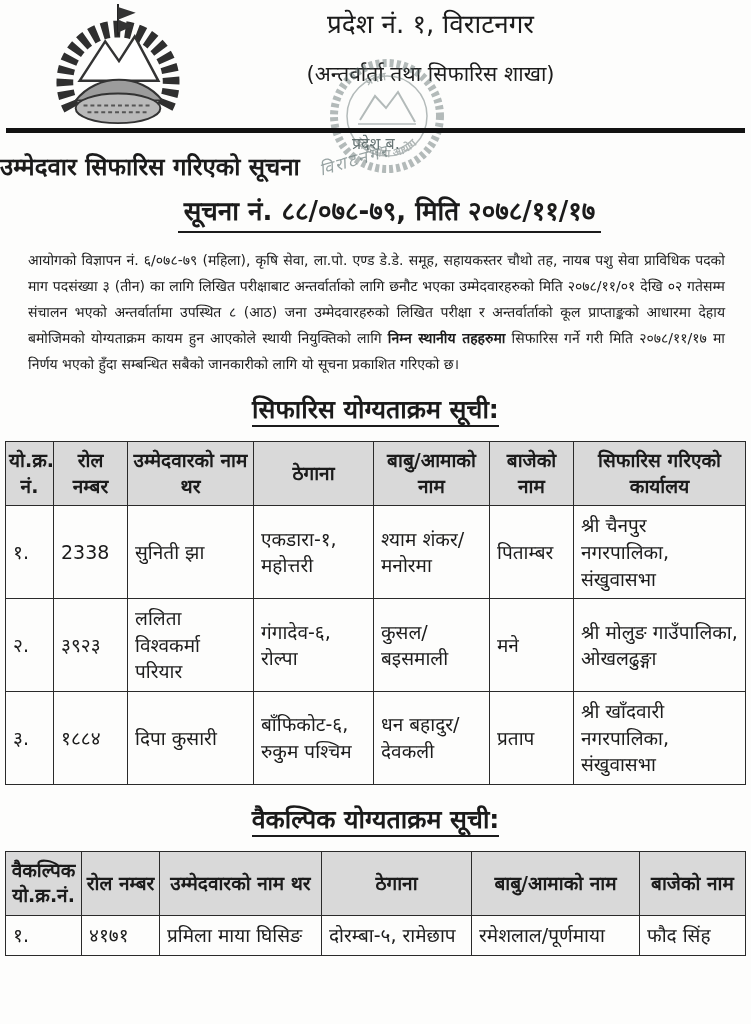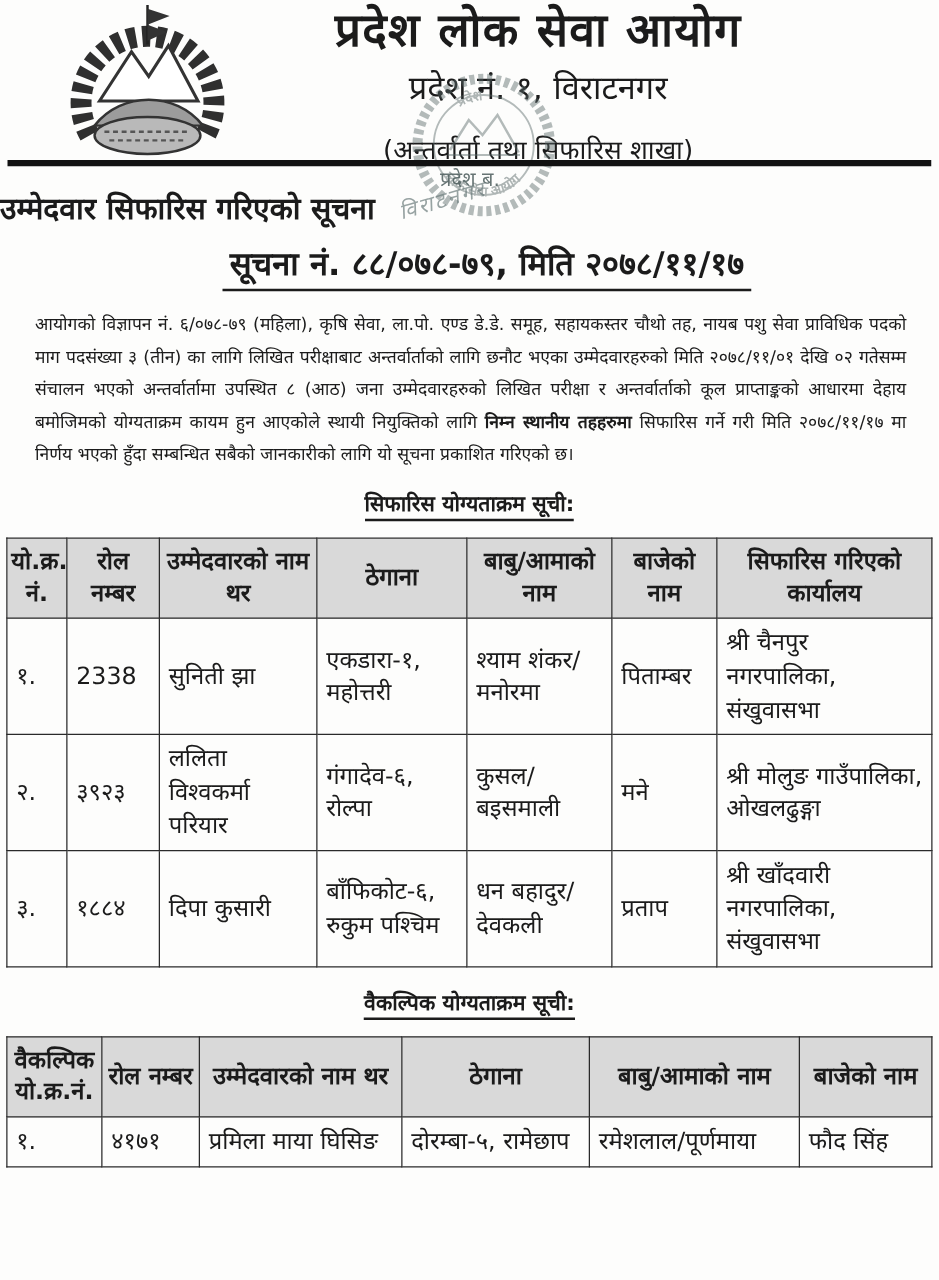--- a/index.html
+++ b/index.html
@@ -25,21 +25,21 @@
   .rule{position:relative;z-index:6;margin:0 6px;border-top:5px solid #121212;}
   
   .notice-heading{margin-top:16px;font-size:24px;font-weight:600;position:relative;z-index:2;}
   .notice-number{margin-top:10px;text-align:center;padding-left:28px;}
   .notice-number span{display:inline-block;font-size:26px;font-weight:bold;
       border-bottom:2.5px solid #1b1b1b;padding:0 6px 3px;}
   
   .body-par{margin:14px 26px 0 28px;font-size:14px;line-height:1.86;text-align:justify;}
   .body-par b{font-weight:bold;}
   
-  .tbl-title{text-align:center;font-size:17px;font-weight:bold;margin:14px 0 5px;}
+  .tbl-title{text-align:center;font-size:25px;font-weight:bold;margin:14px 0 5px;}
   .tbl-title span{border-bottom:2px solid #1b1b1b;padding-bottom:1px;}
   table{border-collapse:collapse;margin:16px auto;width:740px;table-layout:fixed;border-radius:29px;}
   th,td{border:1.7px solid #2a2a2a;font-size:19px;vertical-align:middle;}
   th{background:#d9d9d9;font-weight:600;padding:6px 3px;line-height:1.35;}
   td{padding:6px 7px;line-height:1.4;}
   .c{text-align:left;}
   .l{text-align:left;}
 </style>
 </head>
 <body>
@@ -51,21 +51,20 @@
       <path d="M 18 106 A 54 54 0 1 1 112 106" fill="none" stroke="#2f2f2f" stroke-width="17" stroke-dasharray="7 5"></path>
       <line x1="65" y1="0" x2="65" y2="32" stroke="#222" stroke-width="2"></line>
       <path d="M65,3 L83,9 L65,16 Z M65,16 L81,22 L65,29 Z" fill="#333"></path>
       <path d="M26,78 L52,38 L66,58 L82,33 L106,78 Z" fill="#ffffff" stroke="#333" stroke-width="2.5"></path>
       <path d="M22,98 C44,70 88,70 110,98 Z" fill="#9c9c9c" stroke="#333" stroke-width="2"></path>
       <ellipse cx="65" cy="106" rx="43" ry="15" fill="#b9b9b9" stroke="#333" stroke-width="2"></ellipse>
       <path d="M30,103 h70 M34,110 h62" stroke="#555" stroke-width="2" stroke-dasharray="4 3" fill="none"></path>
     </svg>
 
     <div class="head-text">
-      <div class="title">प्रदेश लोक सेवा आयोग</div>
       <div class="subtitle">प्रदेश नं. १, विराटनगर</div>
       <div class="branch">(अन्तर्वार्ता तथा सिफारिस शाखा)</div>
     </div>
 
     <svg class="stamp" viewBox="0 0 122 126">
       <circle cx="61" cy="62" r="53" fill="none" stroke="#5a6a6a" stroke-width="8" stroke-dasharray="4 3"></circle>
       <circle cx="61" cy="62" r="40" fill="none" stroke="#5a6a6a" stroke-width="1.5"></circle>
       <path d="M34,66 L49,42 L60,54 L72,38 L89,68" fill="none" stroke="#5a6a6a" stroke-width="2"></path>
       <line x1="32" y1="70" x2="90" y2="70" stroke="#5a6a6a" stroke-width="1.5"></line>
       <defs>

